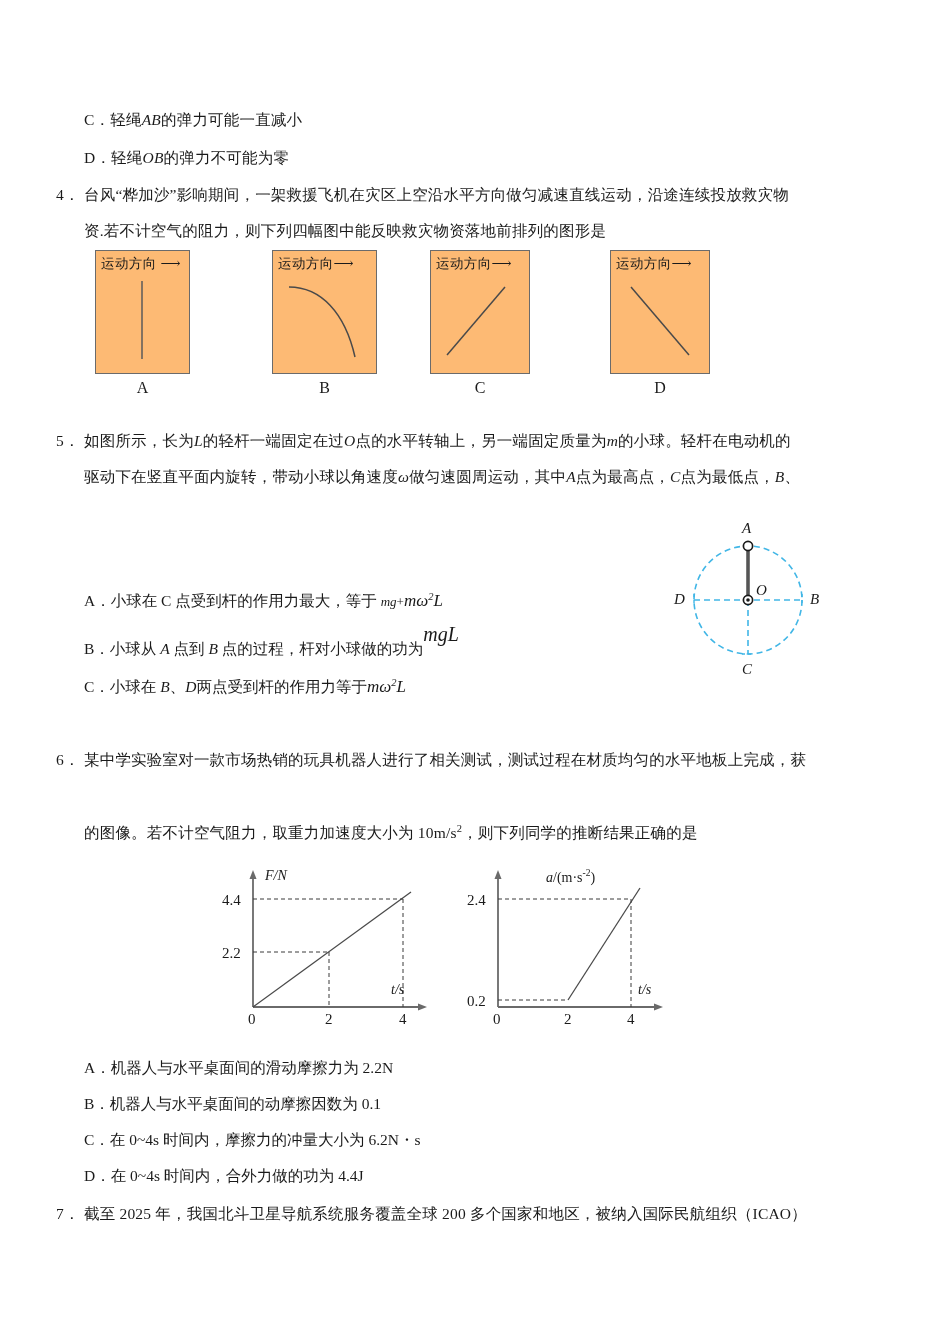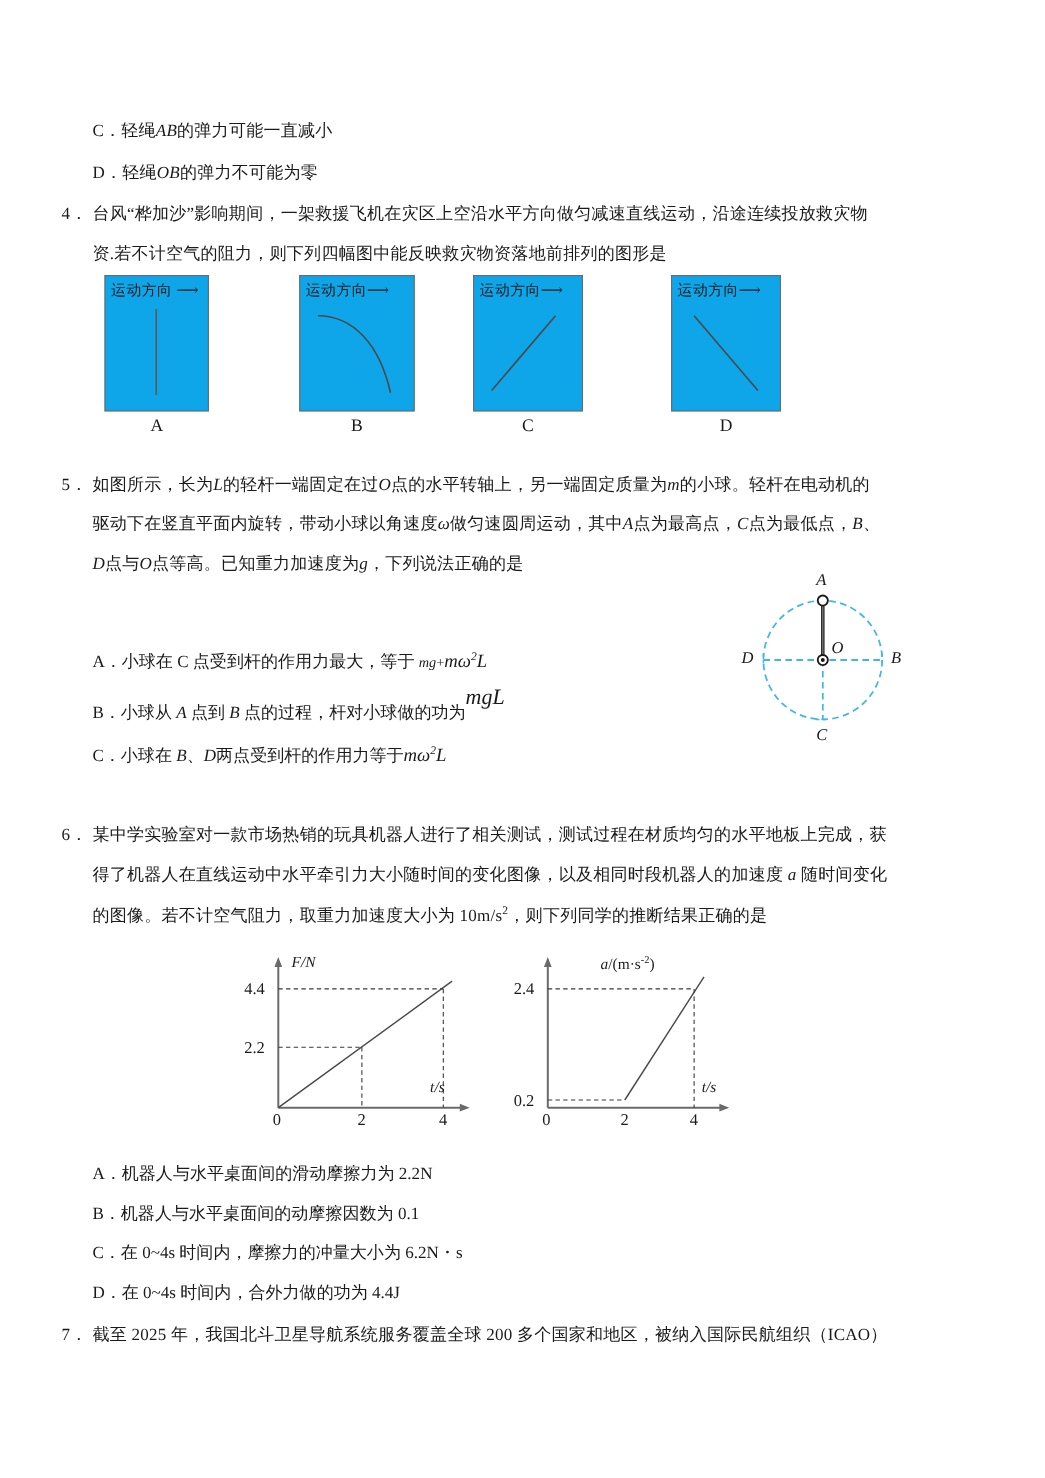--- a/index.html
+++ b/index.html
@@ -38,21 +38,21 @@
     position: relative;
     top: -13px;
     font-size: 20px;
     font-style: italic;
   }
 
   
   .fig4 {
     position: absolute;
     border: 1.4px solid #6b6b6b;
-    background: #0ea5e9;
+    background: #fdba74;
     box-sizing: border-box;
     padding-left: 18px;
   }
   .fig4 .cap {
     position: absolute;
     top: 4px;
     left: 5px;
     font-size: 13.5px;
     white-space: nowrap;
     letter-spacing: .4px;
@@ -141,23 +141,20 @@
     </svg>
   </div>
   <div class="fig4lbl" style="left:610px; top:379px; width:100px;">D</div>
 
   <div class="qline" style="left:56px; top:433px;">5．</div>
   <div class="qline" style="left:84px; top:433px;">
     <span>如图所示，长为</span><span class="it">L</span><span>的轻杆一端固定在过</span><span class="it">O</span><span>点的水平转轴上，另一端固定质量为</span><span class="it">m</span><span>的小球。轻杆在电动机的</span>
   </div>
   <div class="qline" style="left:84px; top:469px;">
     <span>驱动下在竖直平面内旋转，带动小球以角速度</span><span class="it">ω</span><span>做匀速圆周运动，其中</span><span class="it">A</span><span>点为最高点，</span><span class="it">C</span><span>点为最低点，</span><span class="it">B</span><span>、</span>
-  </div>
-  <div class="qline" style="left:84px; top:505px;">
-    <span class="it">D</span><span>点与</span><span class="it">O</span><span>点等高。已知重力加速度为</span><span class="it">g</span><span>，下列说法正确的是</span>
   </div>
 
   <div class="circwrap" style="left:650px; top:515px; width:230px; height:200px;">
     <svg width="230" height="200" viewBox="0 0 230 200">
 
       <circle cx="98" cy="85" r="54" fill="none" stroke="#41b6e6" stroke-width="1.6" stroke-dasharray="6,4"></circle>
 
       <line x1="44" y1="85" x2="152" y2="85" stroke="#41b6e6" stroke-width="1.6" stroke-dasharray="6,4"></line>
 
       <line x1="98" y1="85" x2="98" y2="139" stroke="#41b6e6" stroke-width="1.6" stroke-dasharray="6,4"></line>
@@ -189,23 +186,20 @@
     <span>B．小球从 </span><span class="it">A</span><span> 点到 </span><span class="it">B</span><span> 点的过程，杆对小球做的功为</span><span class="raised">mgL</span>
   </div>
 
   <div class="opt" style="left:84px; top:678px;">
     <span>C．小球在 </span><span class="it">B</span><span>、</span><span class="it">D</span><span>两点受到杆的作用力等于</span><span class="it big">m</span><span class="it big">ω</span><span class="sup it">2</span><span class="it big">L</span>
   </div>
 
 
   <div class="qline" style="left:56px; top:752px;">6．</div>
   <div class="qline" style="left:84px; top:752px;">某中学实验室对一款市场热销的玩具机器人进行了相关测试，测试过程在材质均匀的水平地板上完成，获</div>
-  <div class="qline" style="left:84px; top:788px;">
-    <span>得了机器人在直线运动中水平牵引力大小随时间的变化图像，以及相同时段机器人的加速度 </span><span class="it">a</span><span> 随时间变化</span>
-  </div>
   <div class="qline" style="left:84px; top:824px;">
     <span>的图像。若不计空气阻力，取重力加速度大小为 10m/s</span><span class="sup">2</span><span>，则下列同学的推断结果正确的是</span>
   </div>
 
   <div class="graph" style="left:215px; top:862px; width:240px; height:165px;">
     <svg width="240" height="165" viewBox="0 0 240 165">
 
       <line x1="38" y1="145" x2="38" y2="15" stroke="#6a6a6a" stroke-width="1.8"></line>
       <polygon points="38,8 34.5,17 41.5,17" fill="#6a6a6a"></polygon>
 

